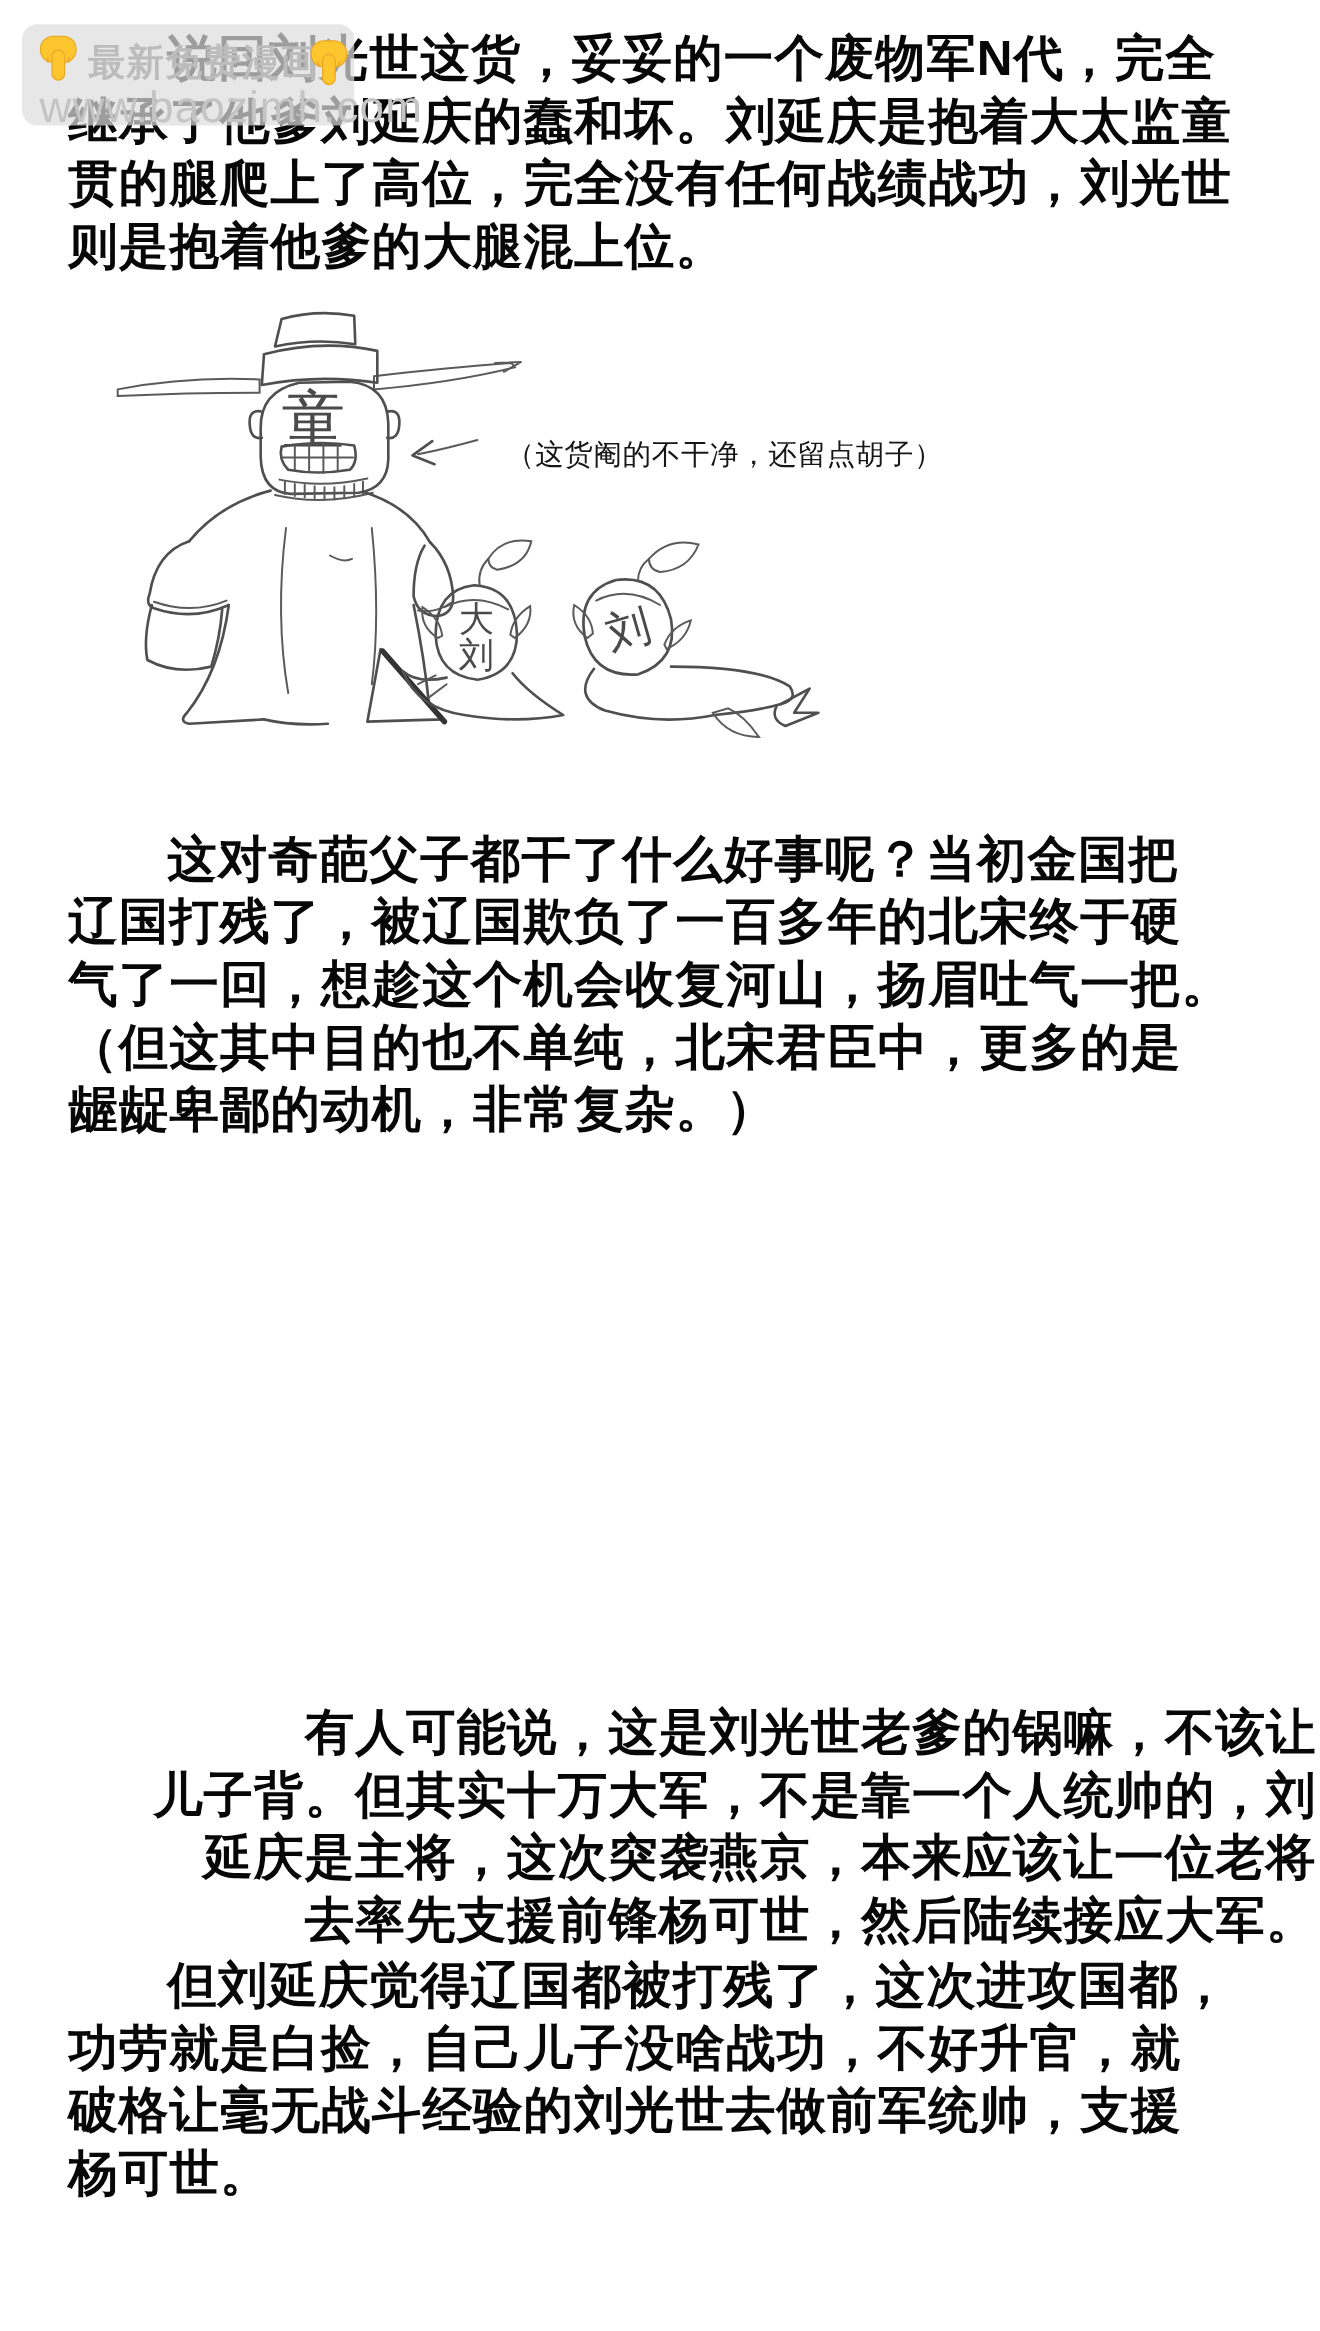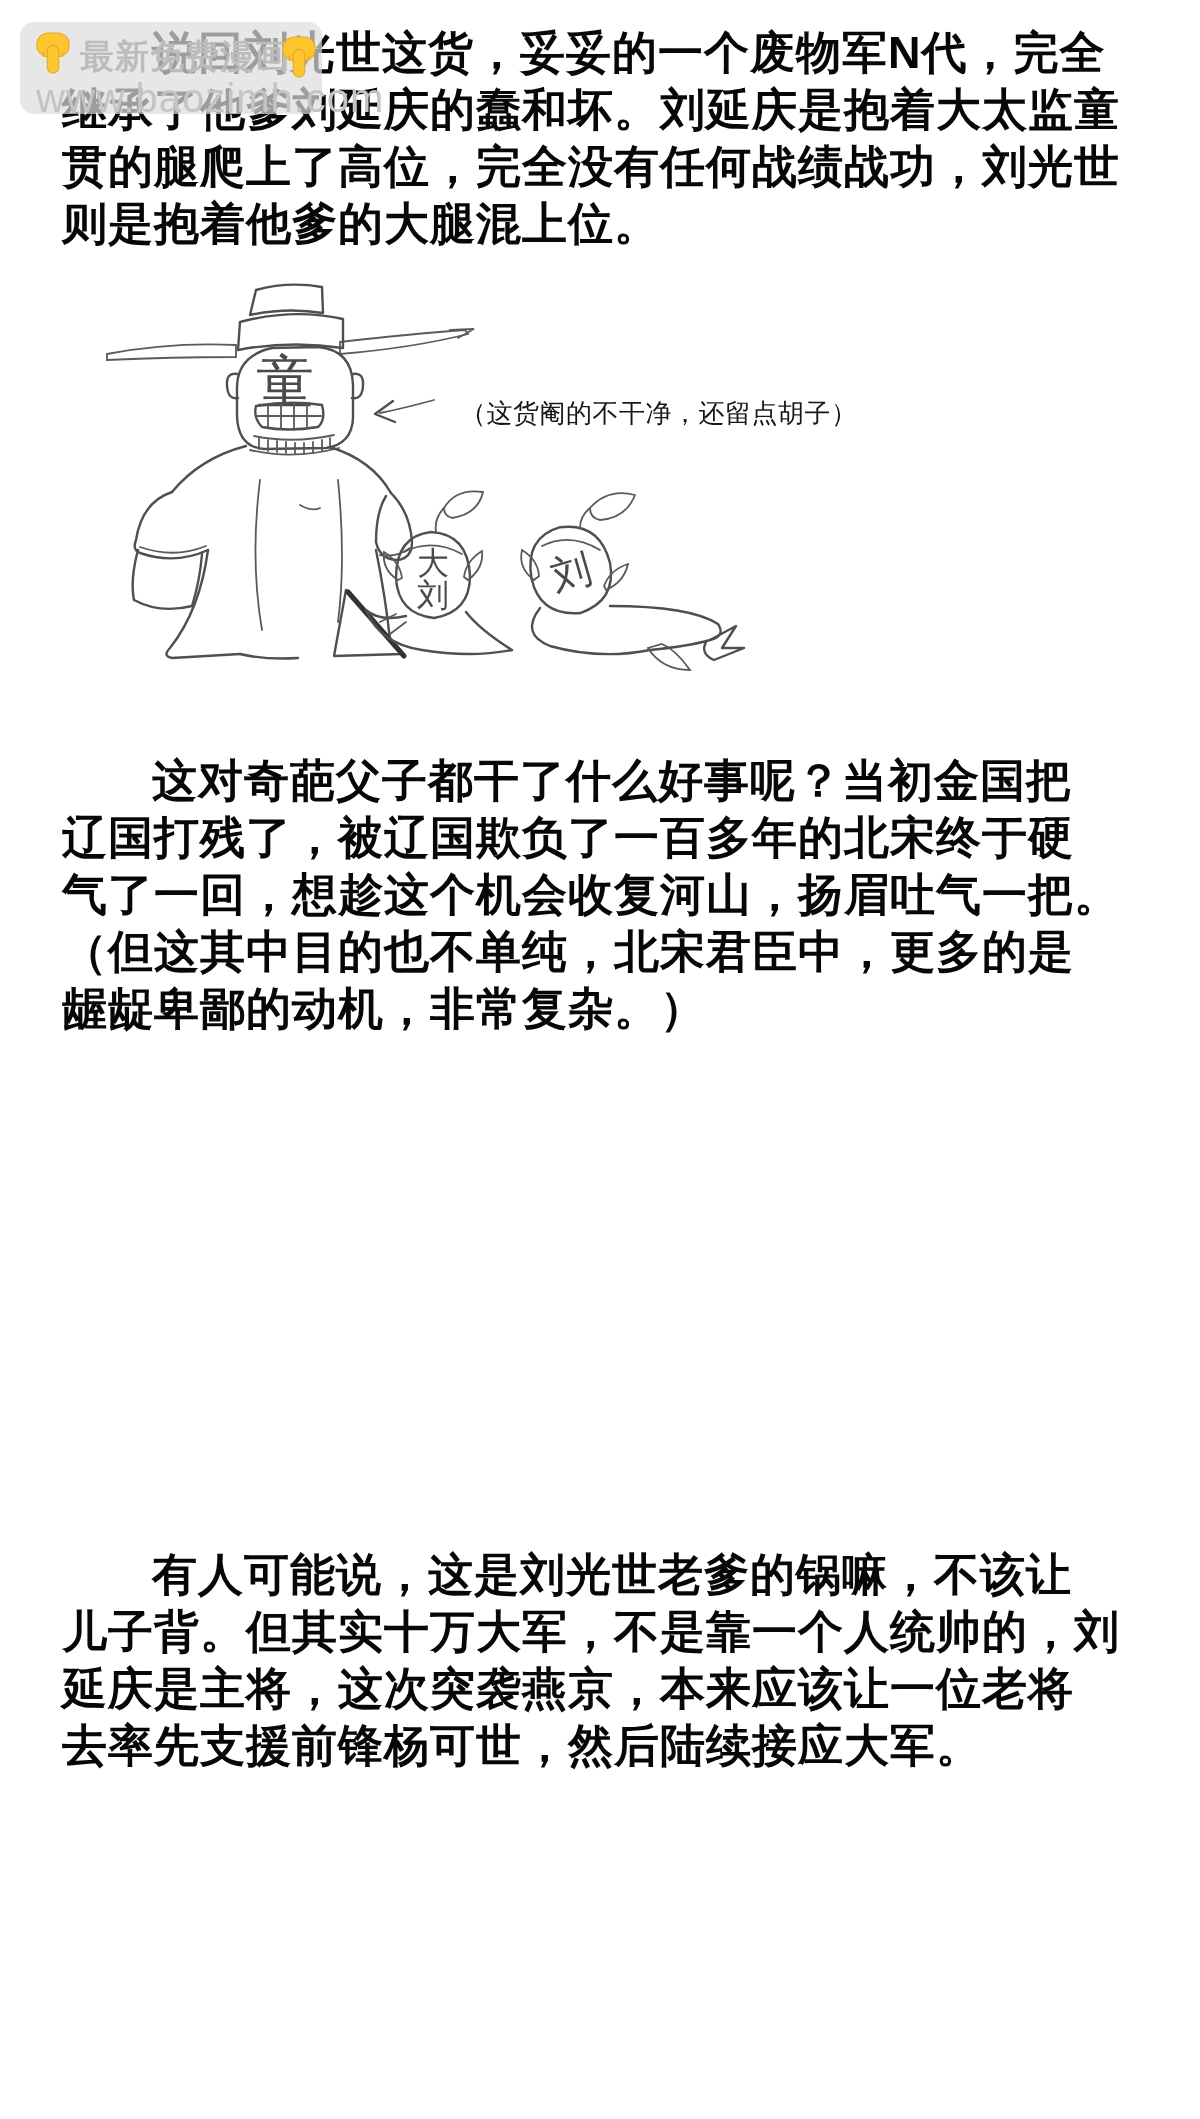--- a/index.html
+++ b/index.html
@@ -19,21 +19,21 @@
     font-weight:700;
     color:#070707;
     line-height:57px;
     letter-spacing:1px;
     white-space:pre-line;
     text-indent:2em;
   }
   .p1{top:24px;}
   .p2{top:752px;}
   .p3{top:1112px;}
-  .p4{top:1546px;}
+  .p4{top:1546px;text-align:right;}
   .p5{top:1776px;}
   .wm-badge{
     position:absolute;
     left:20px;top:22px;
     width:302px;height:92px;
     background:rgba(221,221,221,0.70);
     border-radius:14px;
     z-index:3;
     text-decoration:underline;
   }
@@ -196,14 +196,18 @@
 
   <p class="para p2">这对奇葩父子都干了什么好事呢？当初金国把
 辽国打残了，被辽国欺负了一百多年的北宋终于硬
 气了一回，想趁这个机会收复河山，扬眉吐气一把。
 （但这其中目的也不单纯，北宋君臣中，更多的是
 龌龊卑鄙的动机，非常复杂。）</p>
   <p class="para p4">有人可能说，这是刘光世老爹的锅嘛，不该让
 儿子背。但其实十万大军，不是靠一个人统帅的，刘
 延庆是主将，这次突袭燕京，本来应该让一位老将
 去率先支援前锋杨可世，然后陆续接应大军。</p>
+  <p class="para p5">但刘延庆觉得辽国都被打残了，这次进攻国都，
+功劳就是白捡，自己儿子没啥战功，不好升官，就
+破格让毫无战斗经验的刘光世去做前军统帅，支援
+杨可世。</p>
 
 </div>
 
 </body></html>

